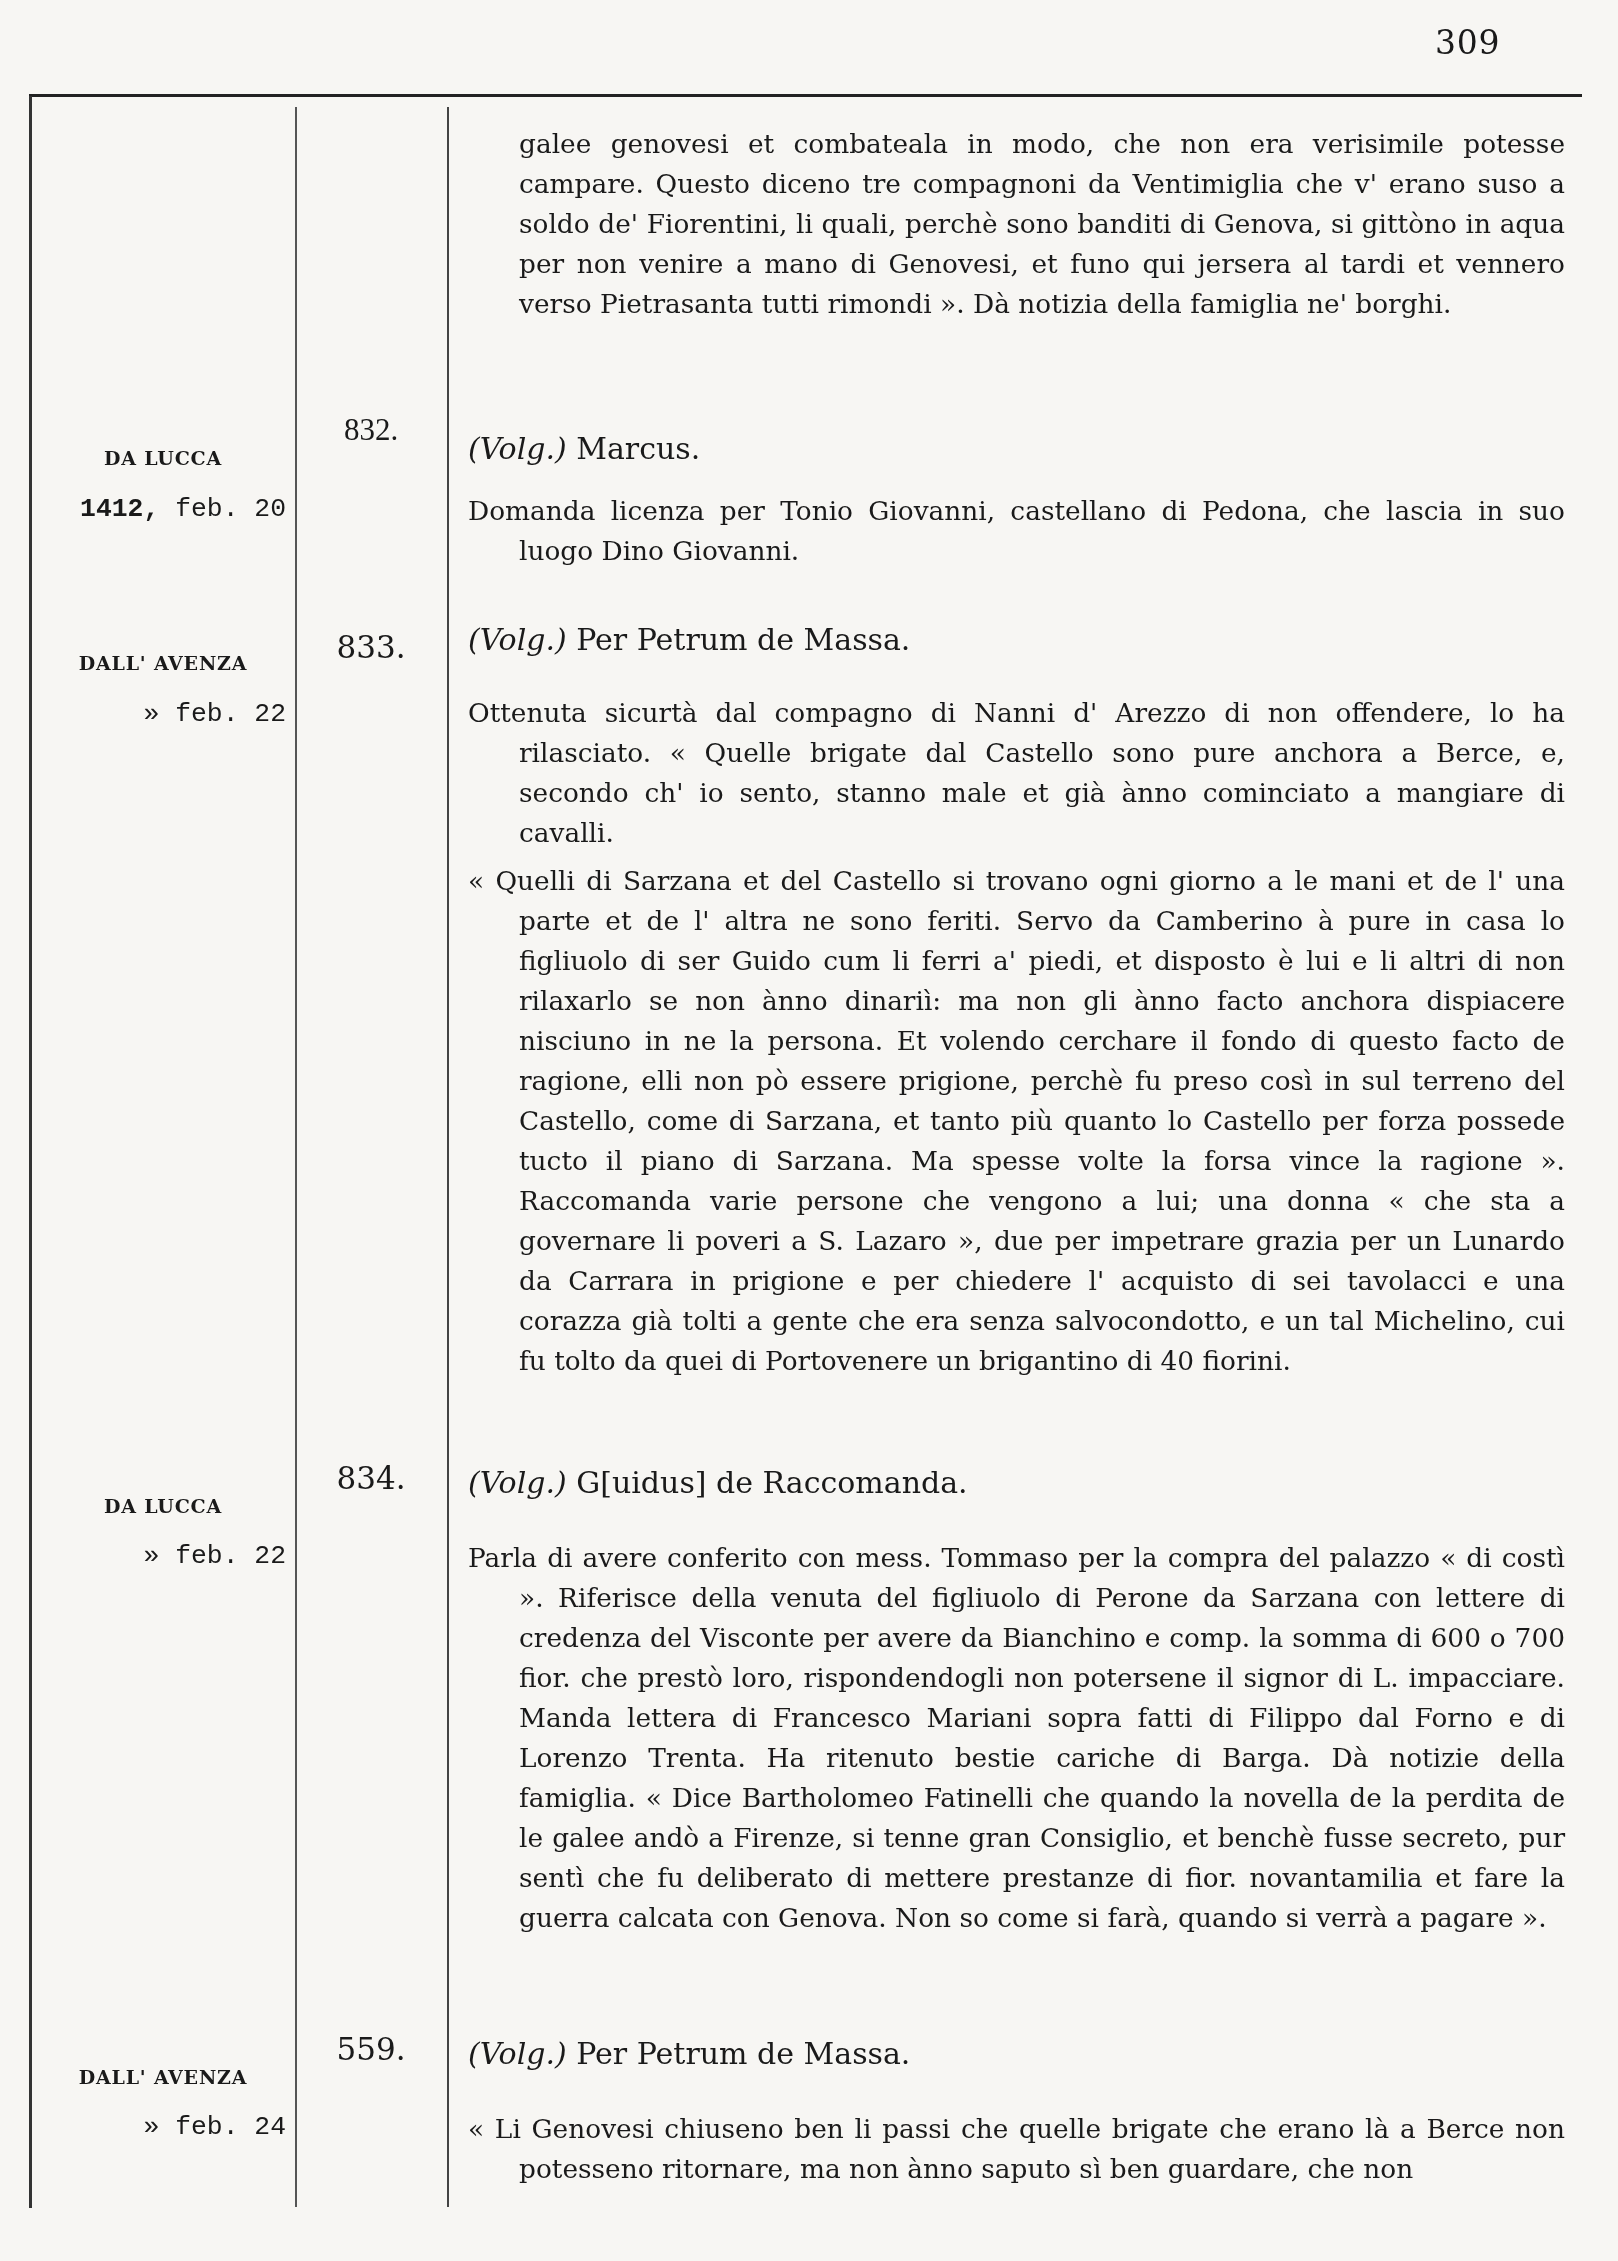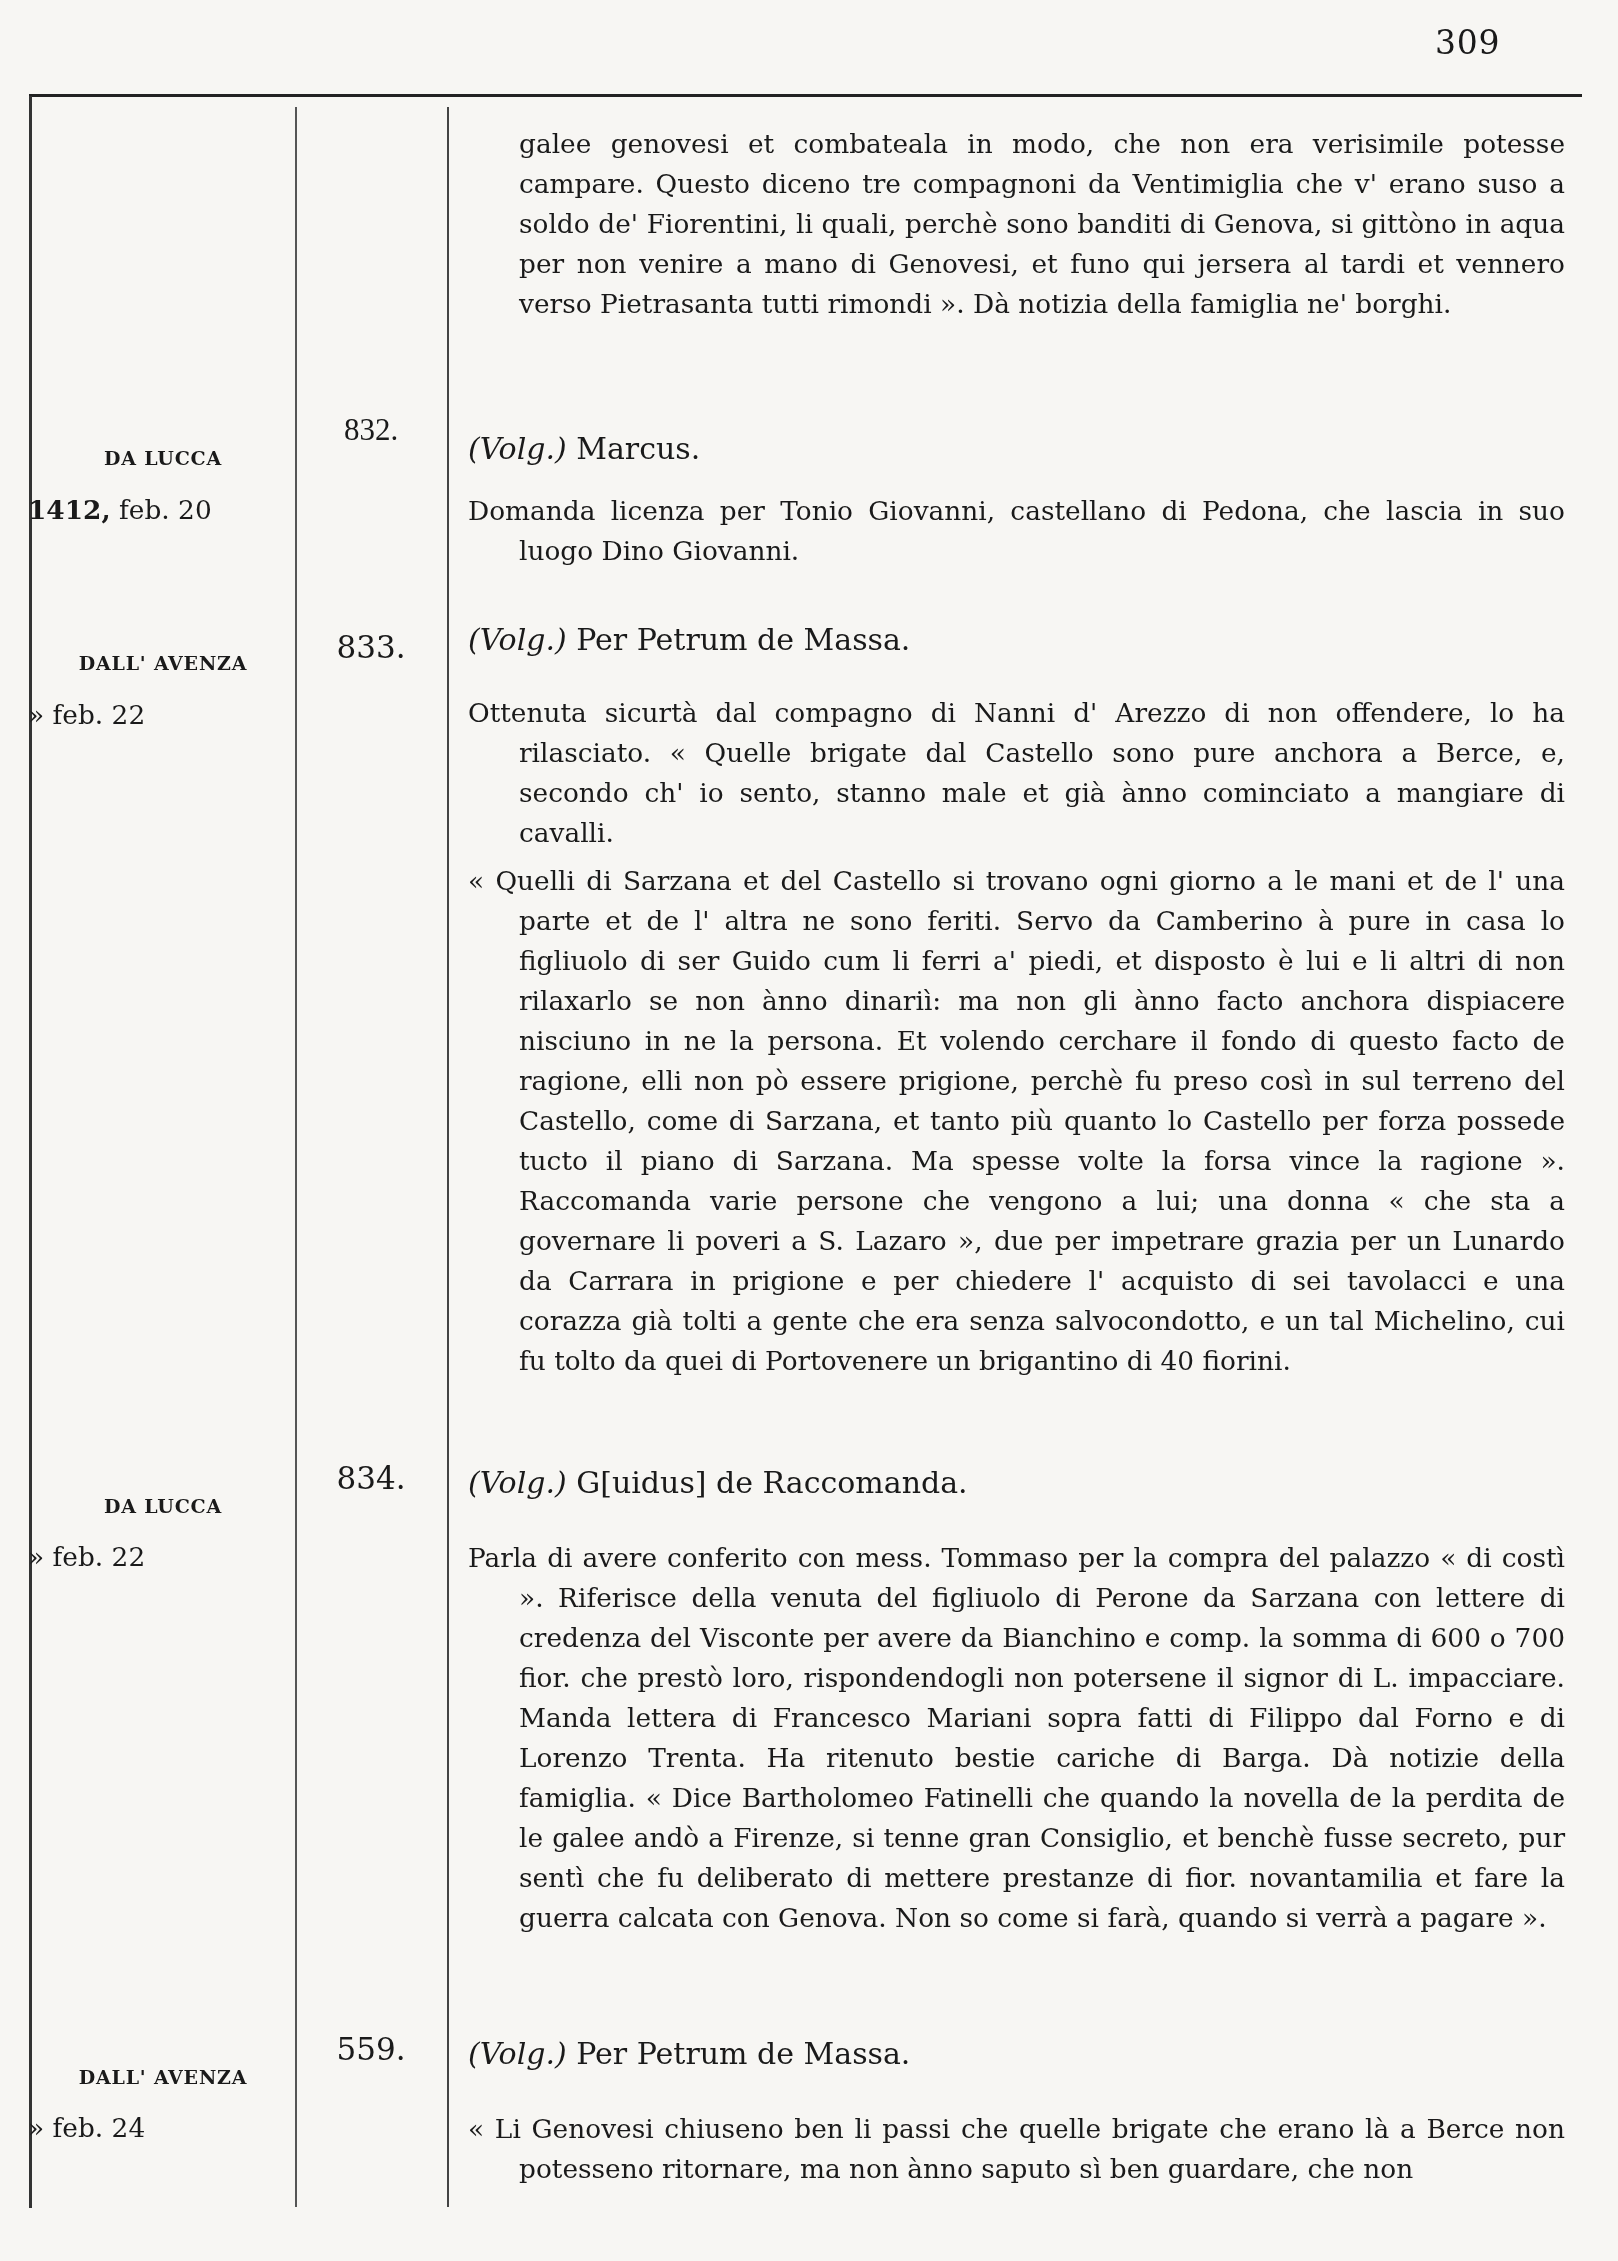--- a/index.html
+++ b/index.html
@@ -23,22 +23,23 @@
     .vline.left { left: 29px; top: 96px; width: 2.5px; height: 2112px; }
     .vline.c1 { left: 295px; top: 107px; width: 1.6px; height: 2100px; background:#555; }
     .vline.c2 { left: 447px; top: 107px; width: 1.6px; height: 2100px; background:#444; }
 
     .entry { position: absolute; left: 0; width: 1619px; }
     .place {
       position: absolute; left: 33px; width: 260px; text-align: center;
       font-size: 19px; font-weight: bold; font-variant: small-caps; letter-spacing: 0.8px; margin-top: 20px;
     }
     .date {
-      position: absolute; left: 28px; width: 235px; 
+      position: absolute; left: 51px; width: 235px; text-align: right;
       font-size: 26.4px;
+      font-family: Liberation Mono, monospace;
     }
     .date b { font-weight: bold; }
     .num {
       position: absolute; left: 297px; width: 148px; text-align: center;
       font-size: 31px;
     }
     .sender {
       position: absolute; left: 468px; font-size: 30px;
     }
     .sender i { font-style: italic; }

